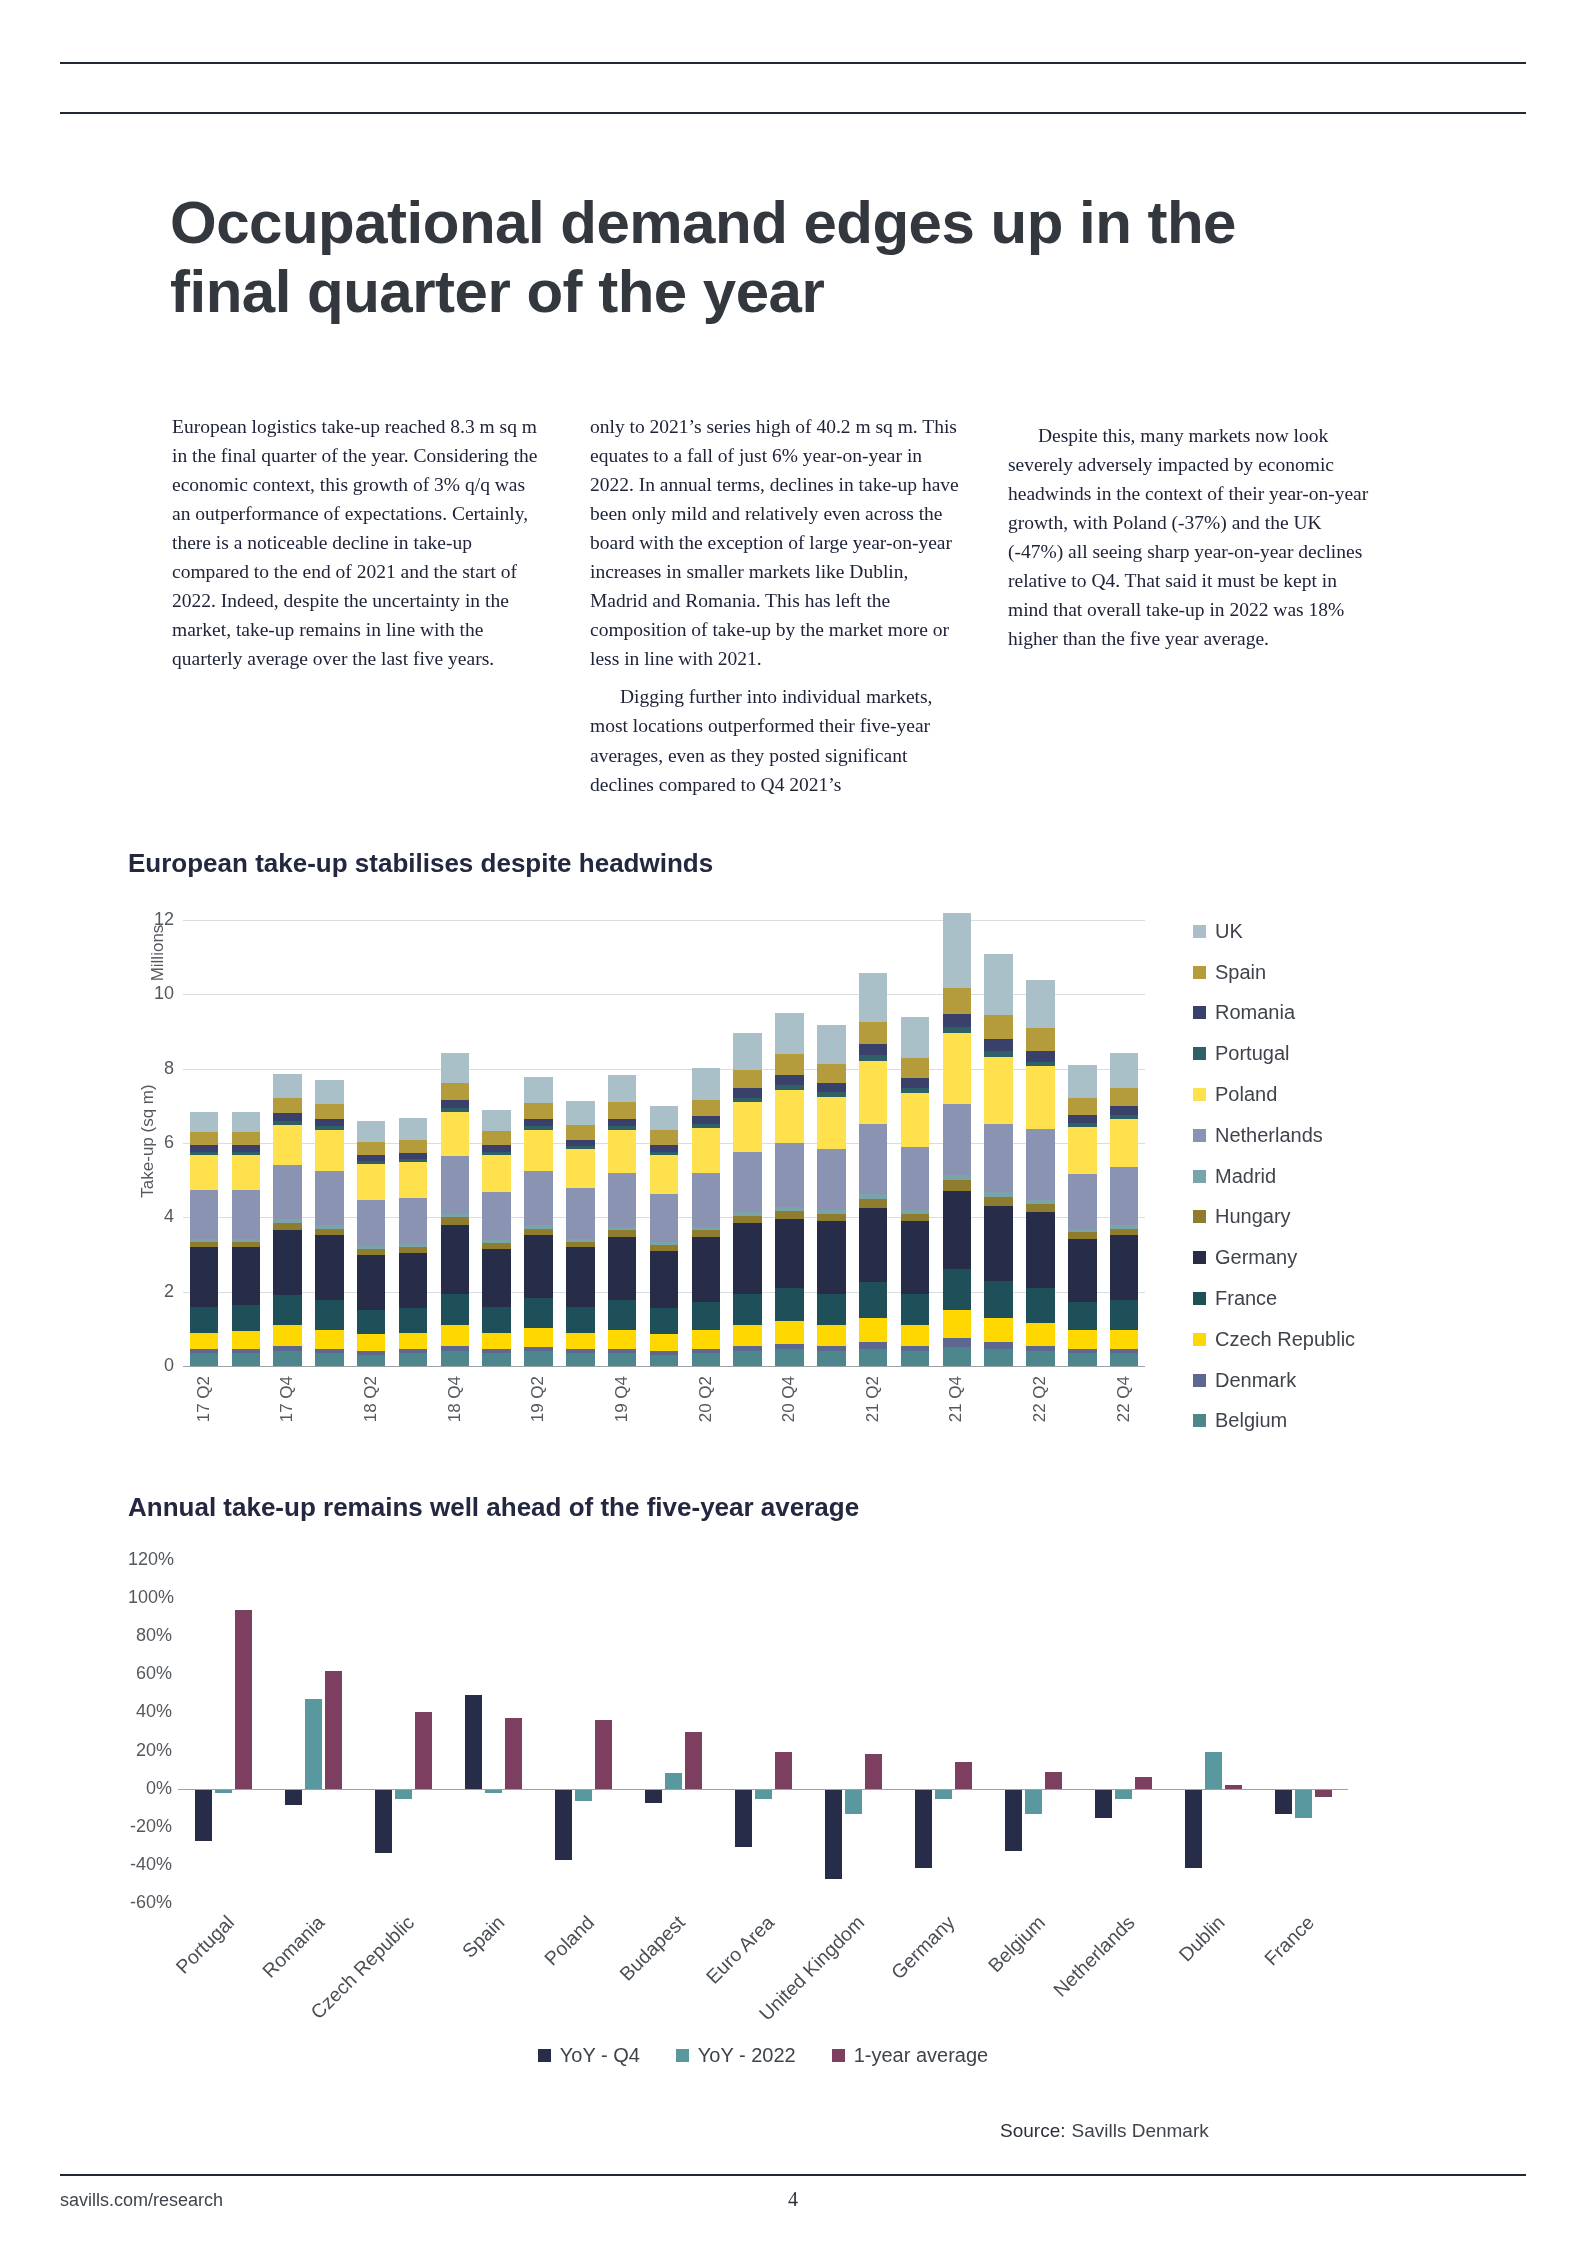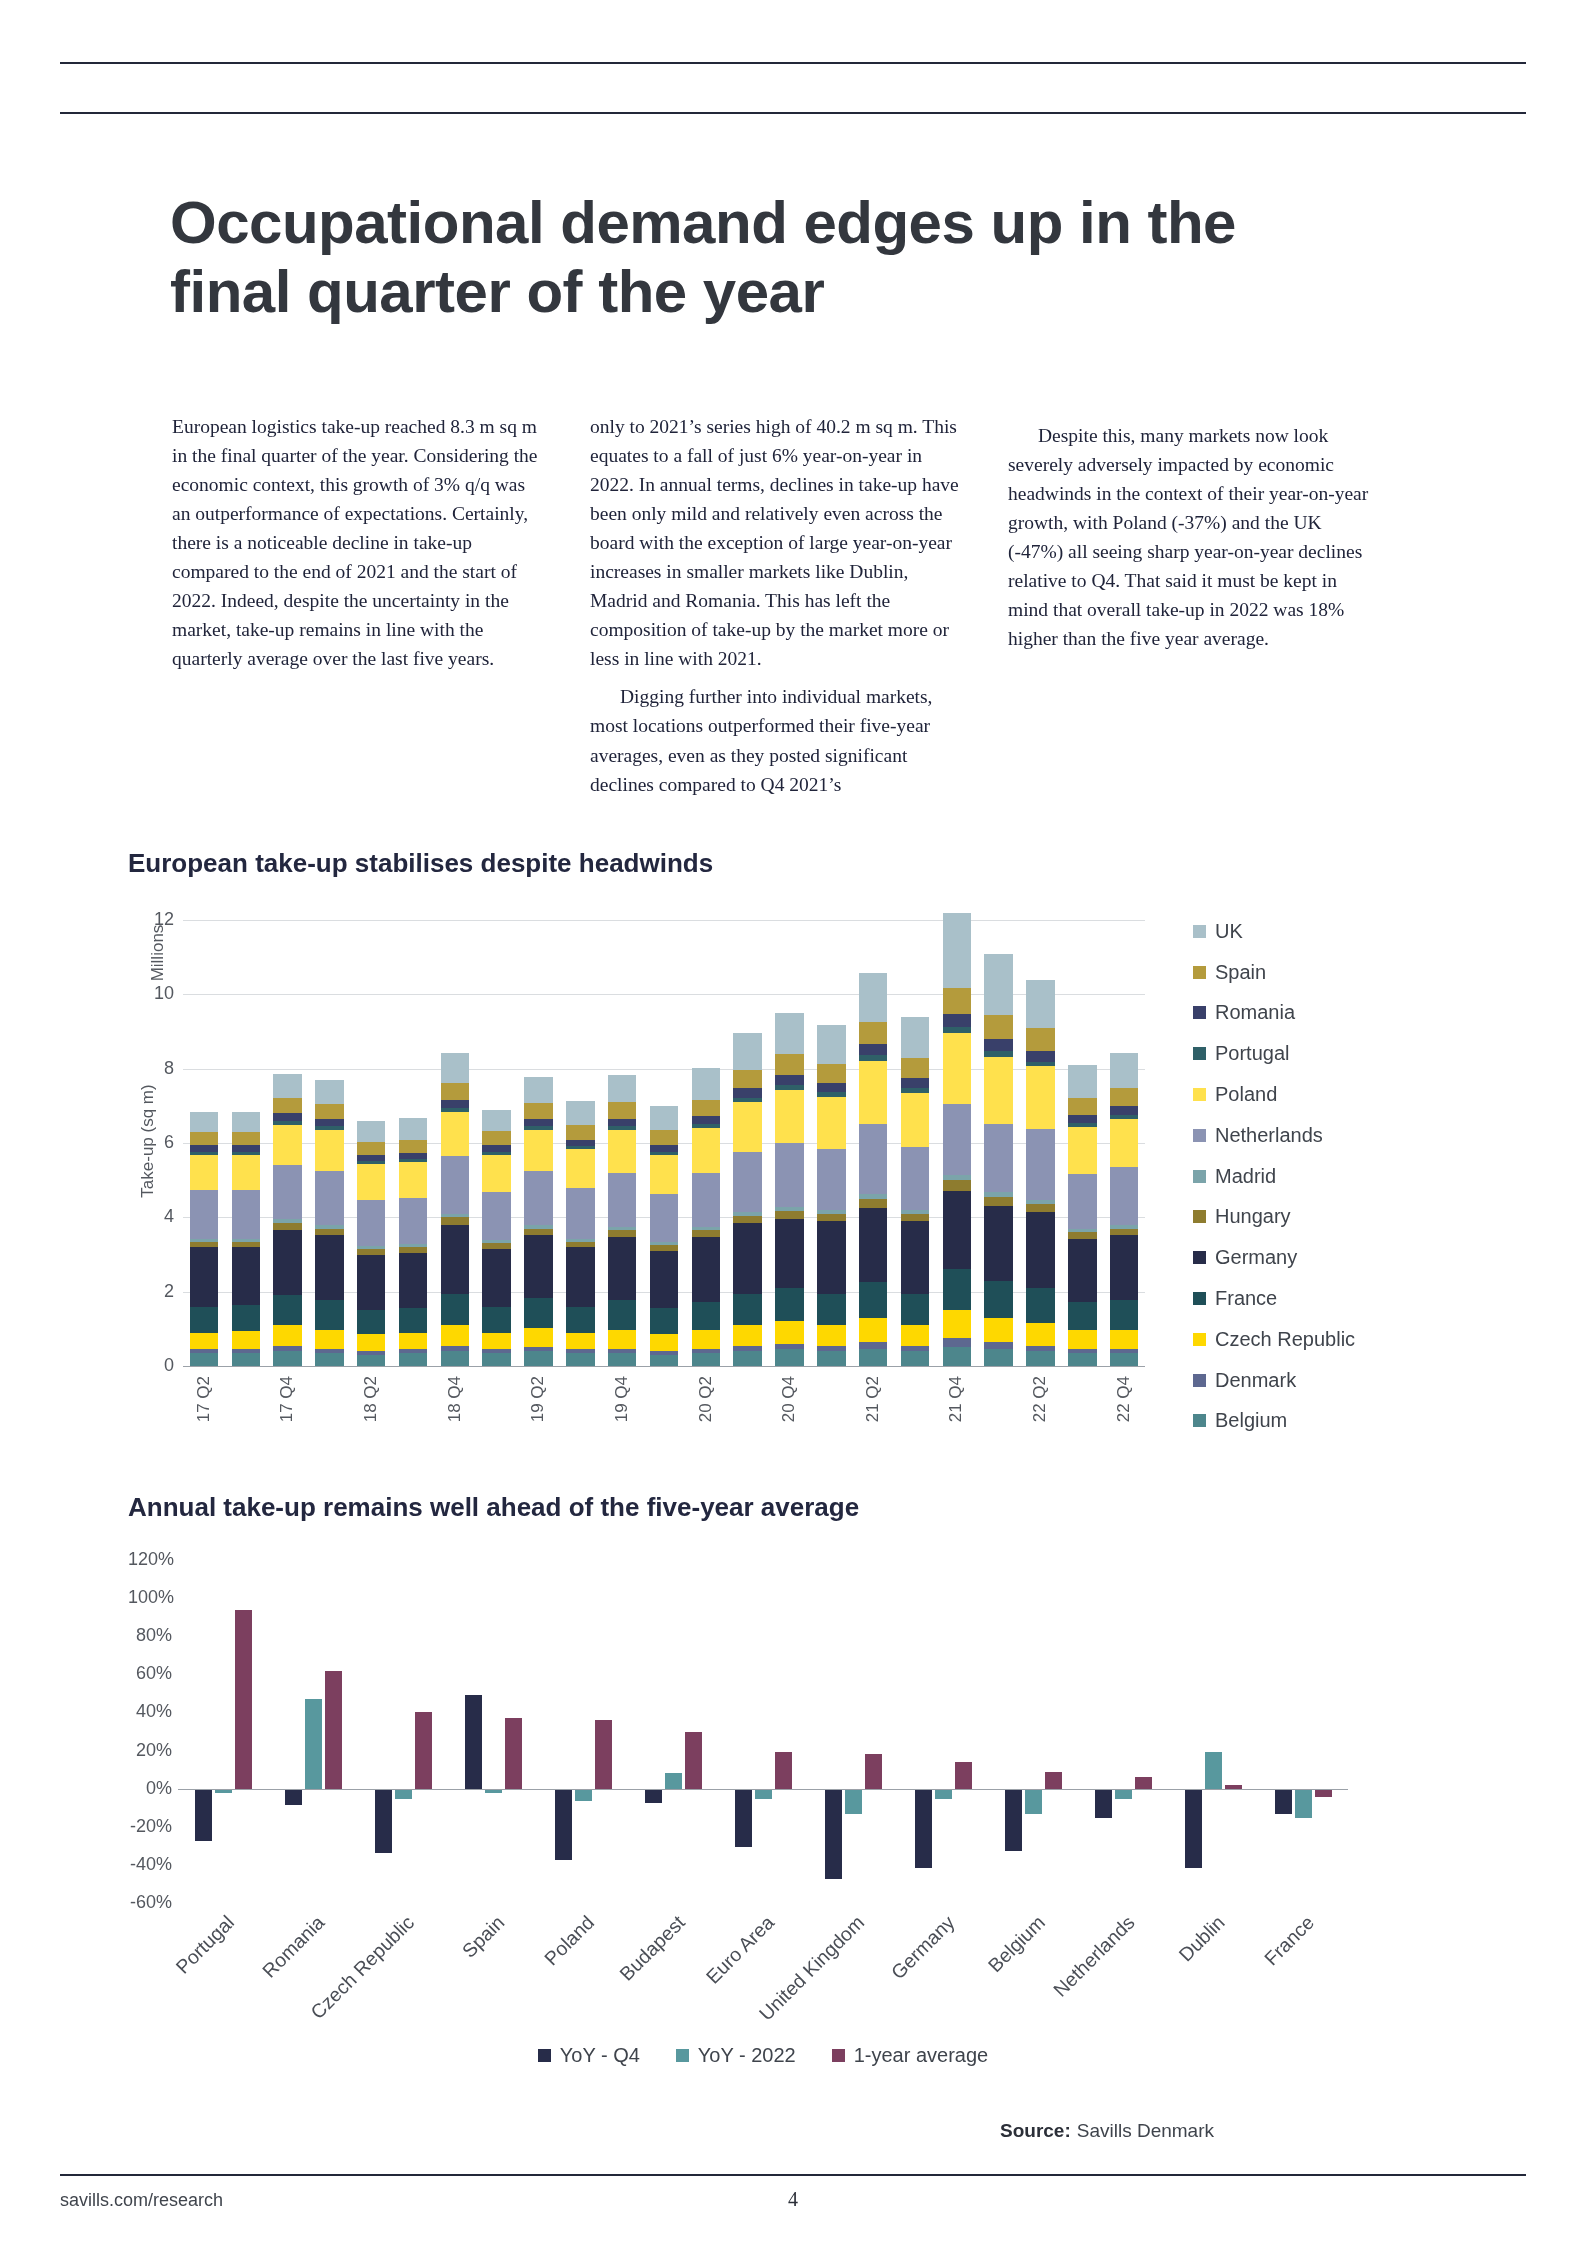--- a/index.html
+++ b/index.html
@@ -53,21 +53,21 @@
   .c2-yt{position:absolute;left:0;width:44px;text-align:right;font-size:18px;color:#54585f;}
   .c2-xl{position:absolute;top:366px;white-space:nowrap;}
   .c2-xl > span{display:inline-block;transform-origin:100% 0;transform:rotate(-45deg);
         font-size:19.5px;color:#4a4e56;white-space:nowrap;}
   .c2-legend{position:absolute;left:50px;top:498px;width:1170px;display:flex;
         justify-content:center;gap:36px;}
   .c2-legend .lg-item{height:24px;}
 
   .source{position:absolute;top:2120px;left:1000px;font-family:"Liberation Sans",sans-serif;
         font-size:19px;color:#3f444c;}
-  .src-label{font-weight:700;color:#2b2f38;}
+  .src-label{font-weight:400;color:#2b2f38;}
   .src-text{margin-left:6px;}
   .footer-left{position:absolute;top:2190px;left:60px;font-family:"Liberation Sans",sans-serif;
         font-size:18px;color:#40454d;}
   .footer-page{position:absolute;top:2188px;left:0;right:0;text-align:center;
         font-size:20px;color:#2b2f38;}
 </style>
 </head>
 <body>
 
 <div class="page">

